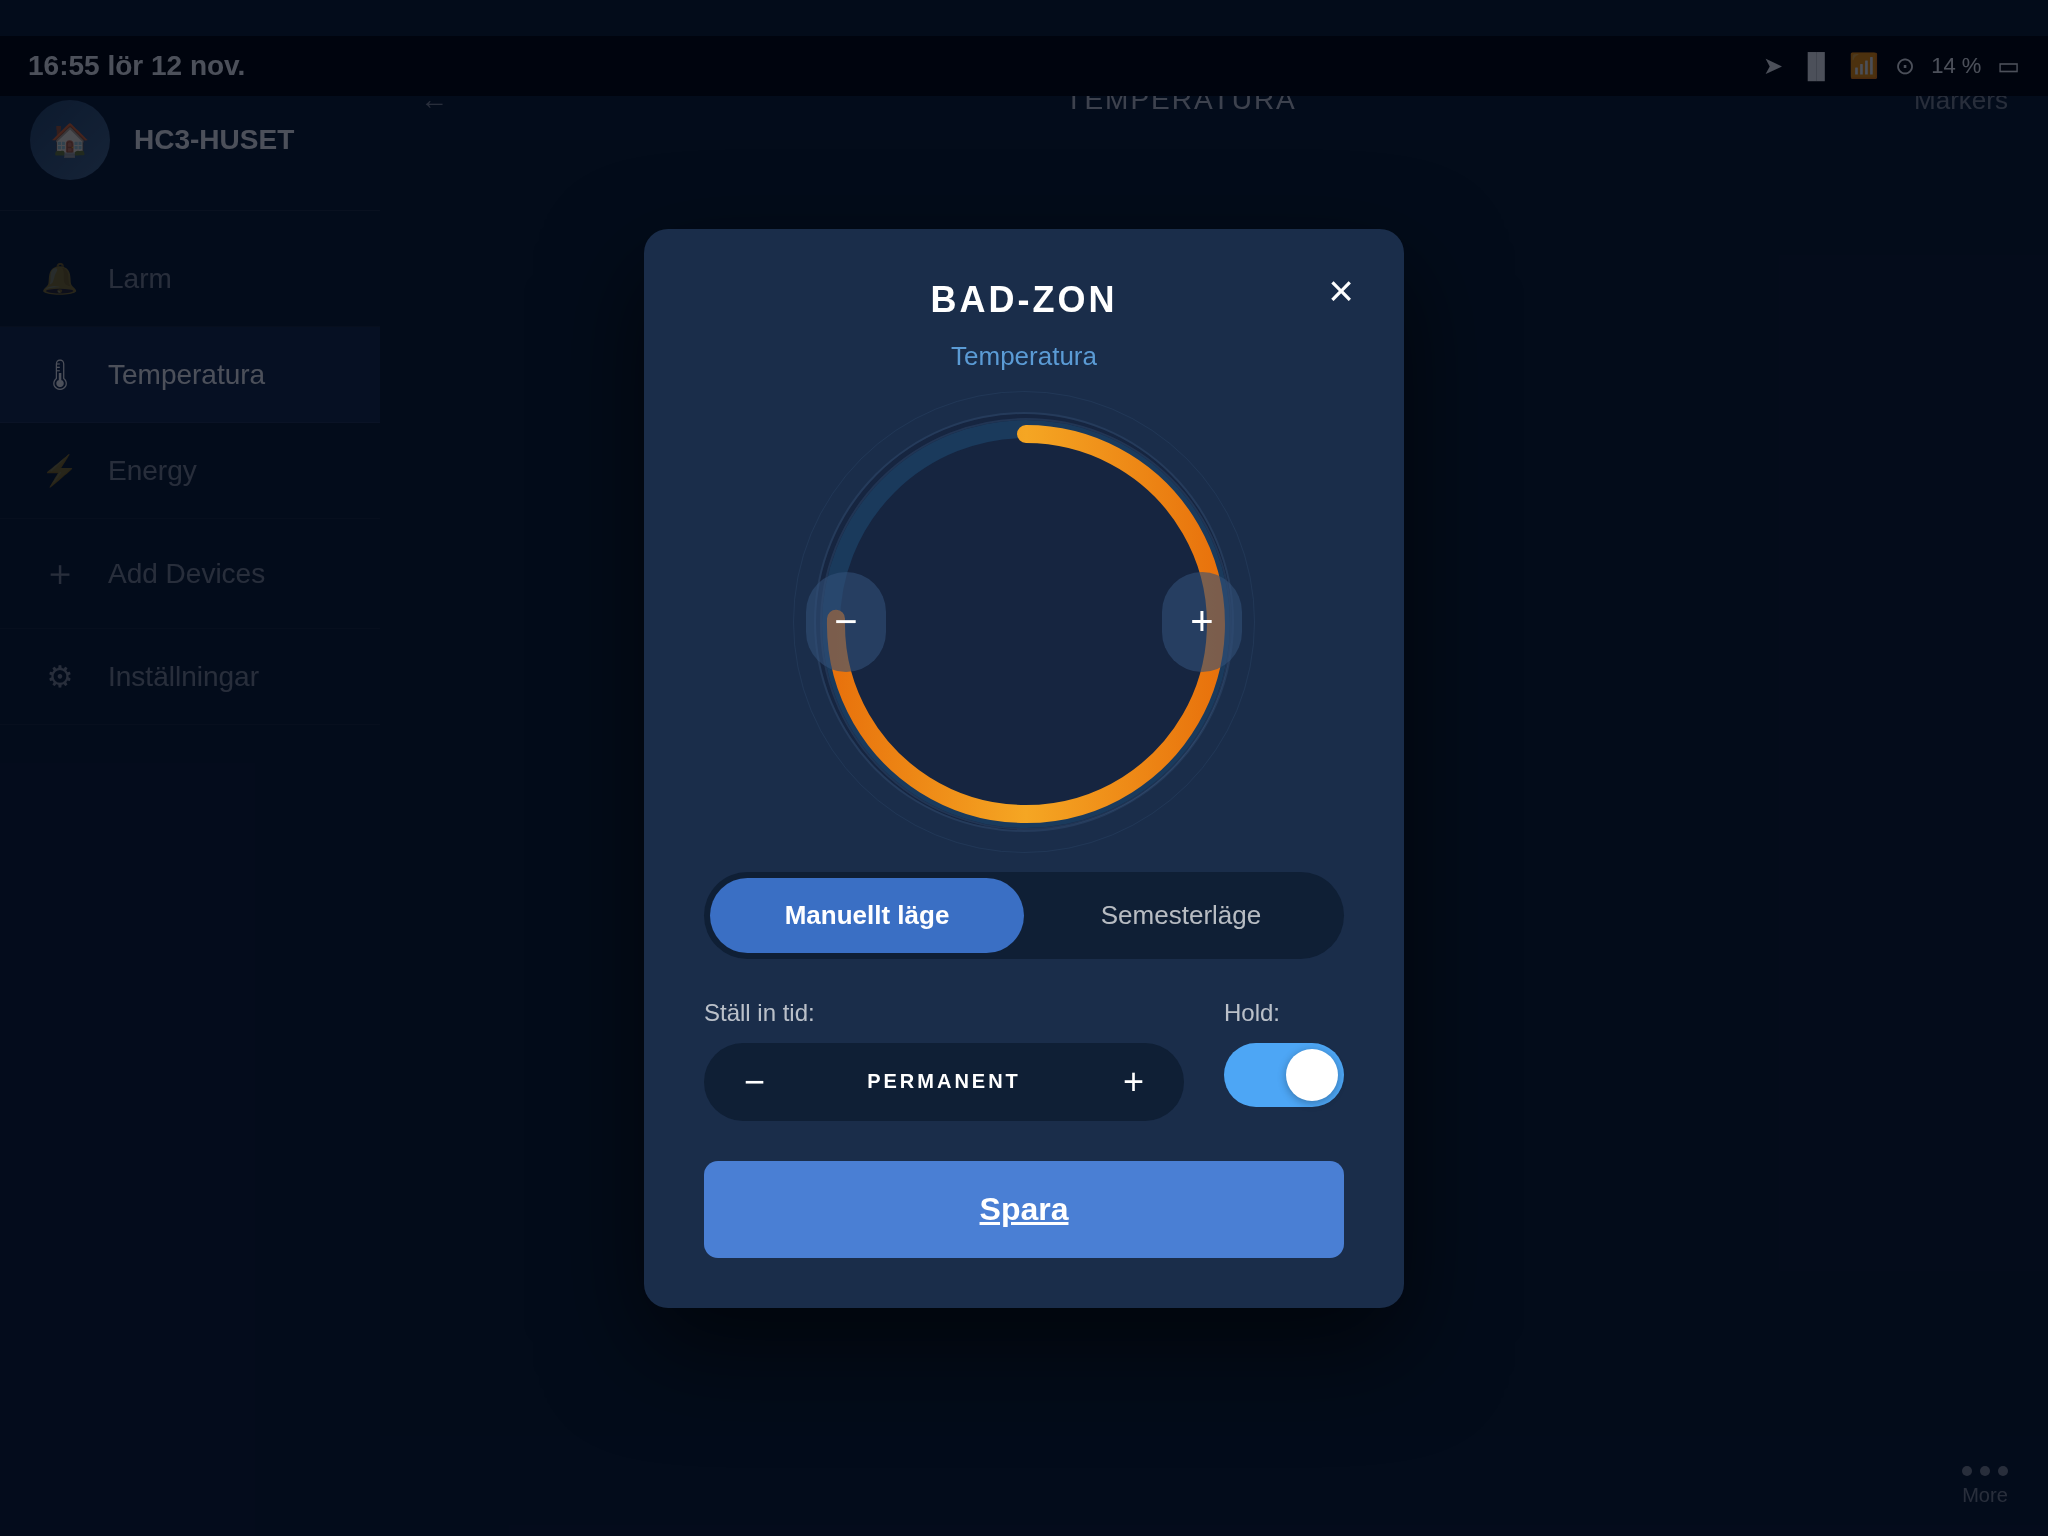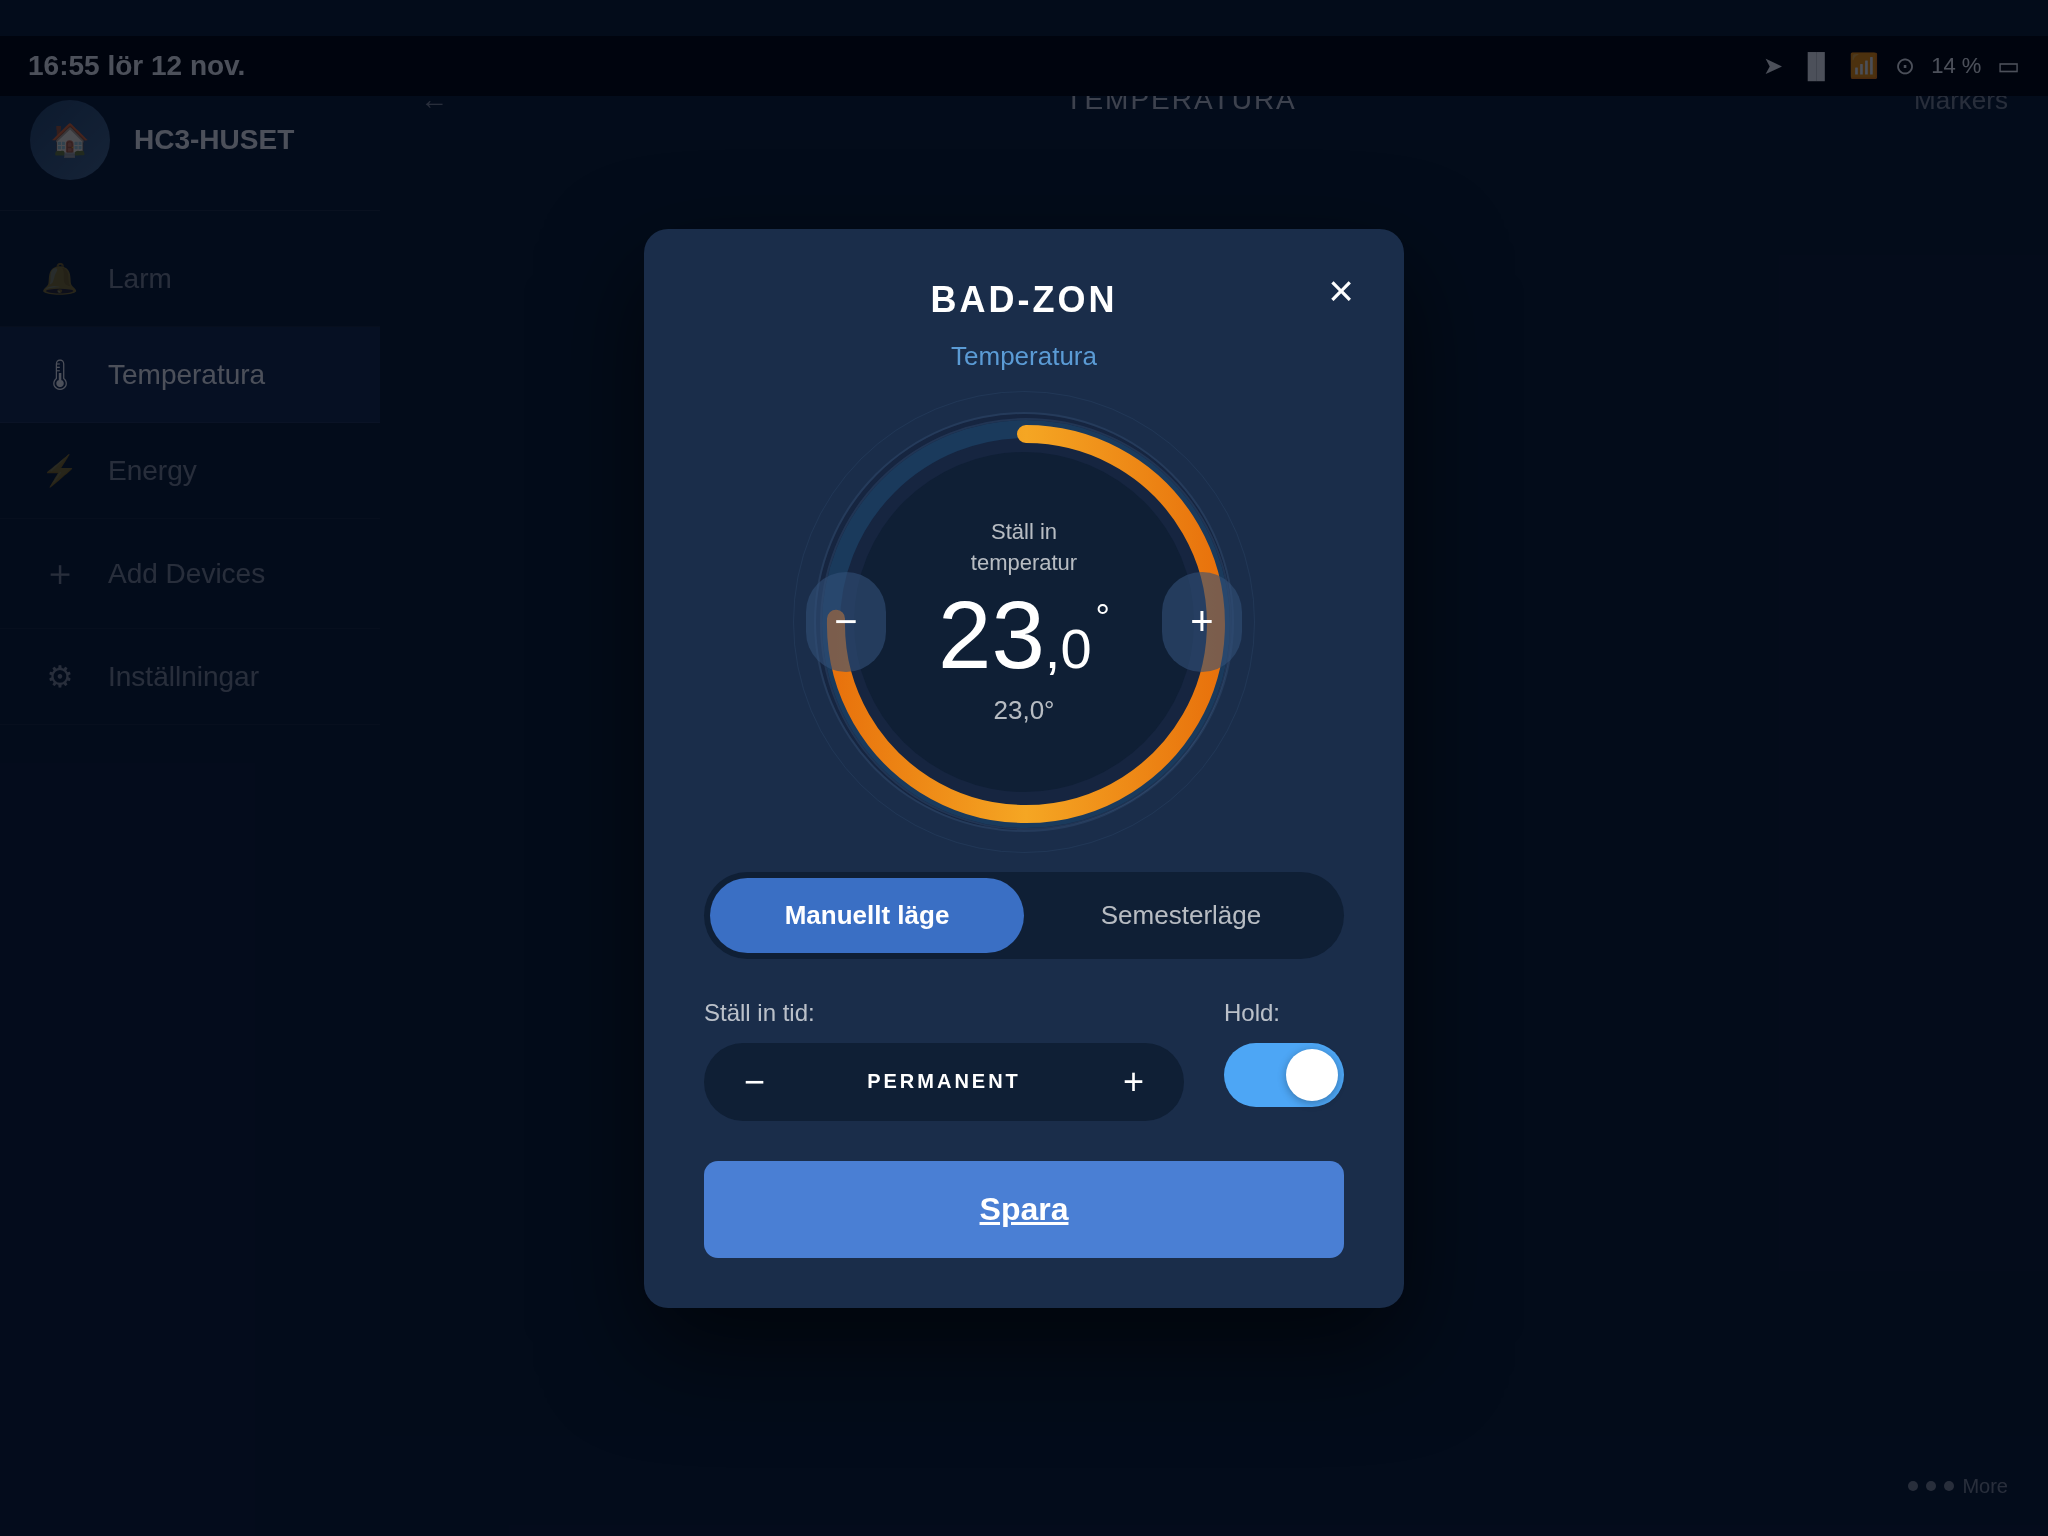--- a/index.html
+++ b/index.html
@@ -388,21 +388,21 @@
       display: flex;
       align-items: center;
       justify-content: flex-end;
       padding: 0 40px;
     }
     .bottom-dots {
       color: rgba(255,255,255,0.6);
       font-size: 28px;
       display: flex;
       gap: 8px;
-      flex-direction: row;
+      flex-direction: column;
       align-items: center;
     }
     .dots-row {
       display: flex;
       gap: 8px;
     }
     .dot {
       width: 10px;
       height: 10px;
       border-radius: 50%;
@@ -503,32 +503,20 @@
               <stop offset="50%" stop-color="#f5a623"></stop>
               <stop offset="100%" stop-color="#e8720c"></stop>
             </linearGradient>
           </defs>
         </svg>
 
         <div class="minus-btn">
           <span>−</span>
         </div>
 
-        <div class="inner-circle">
-          <div class="temp-label">
-            Ställ in<br>temperatur
-          </div>
-          <div class="temp-display">
-            <span class="temp-value">
-              <span>23</span><span style="font-size:56px;">,0</span>
-            </span>
-            <span class="temp-degree">°</span>
-          </div>
-          <div class="current-temp">23,0°</div>
-        </div>
 
         <div class="plus-btn">
           <span>+</span>
         </div>
       </div>
     </div>
 
     
     <div class="mode-tabs">
       <div class="mode-tab active">Manuellt läge</div>

